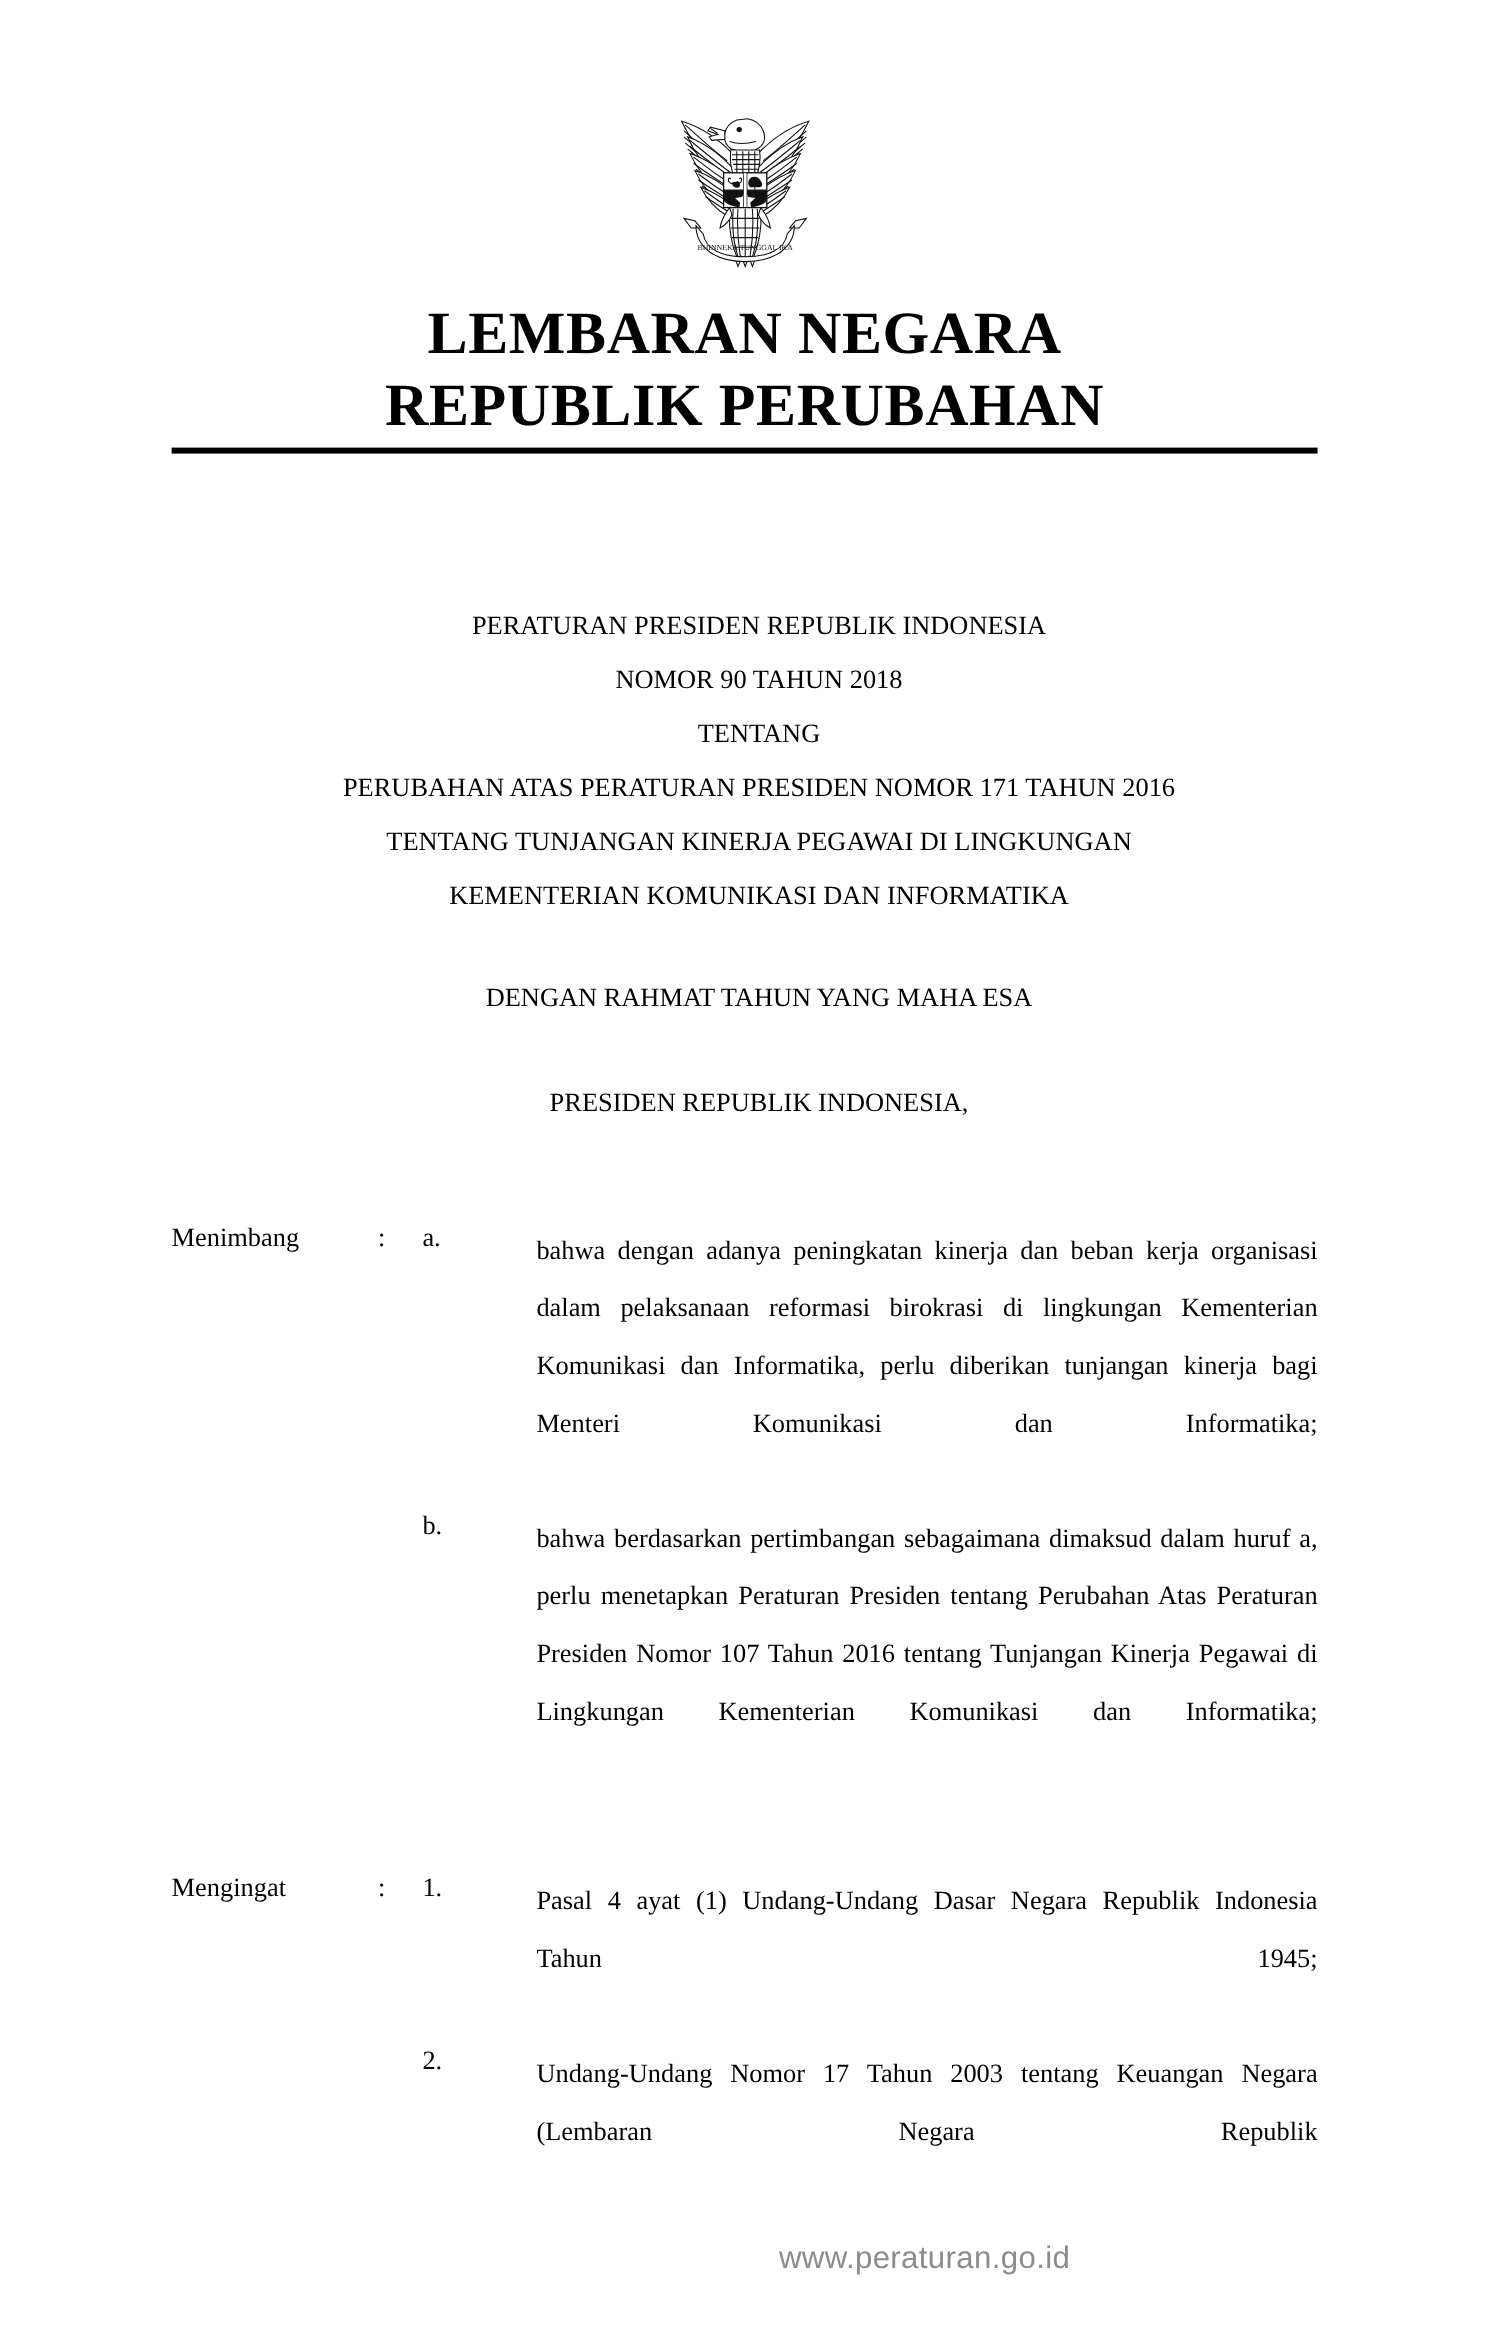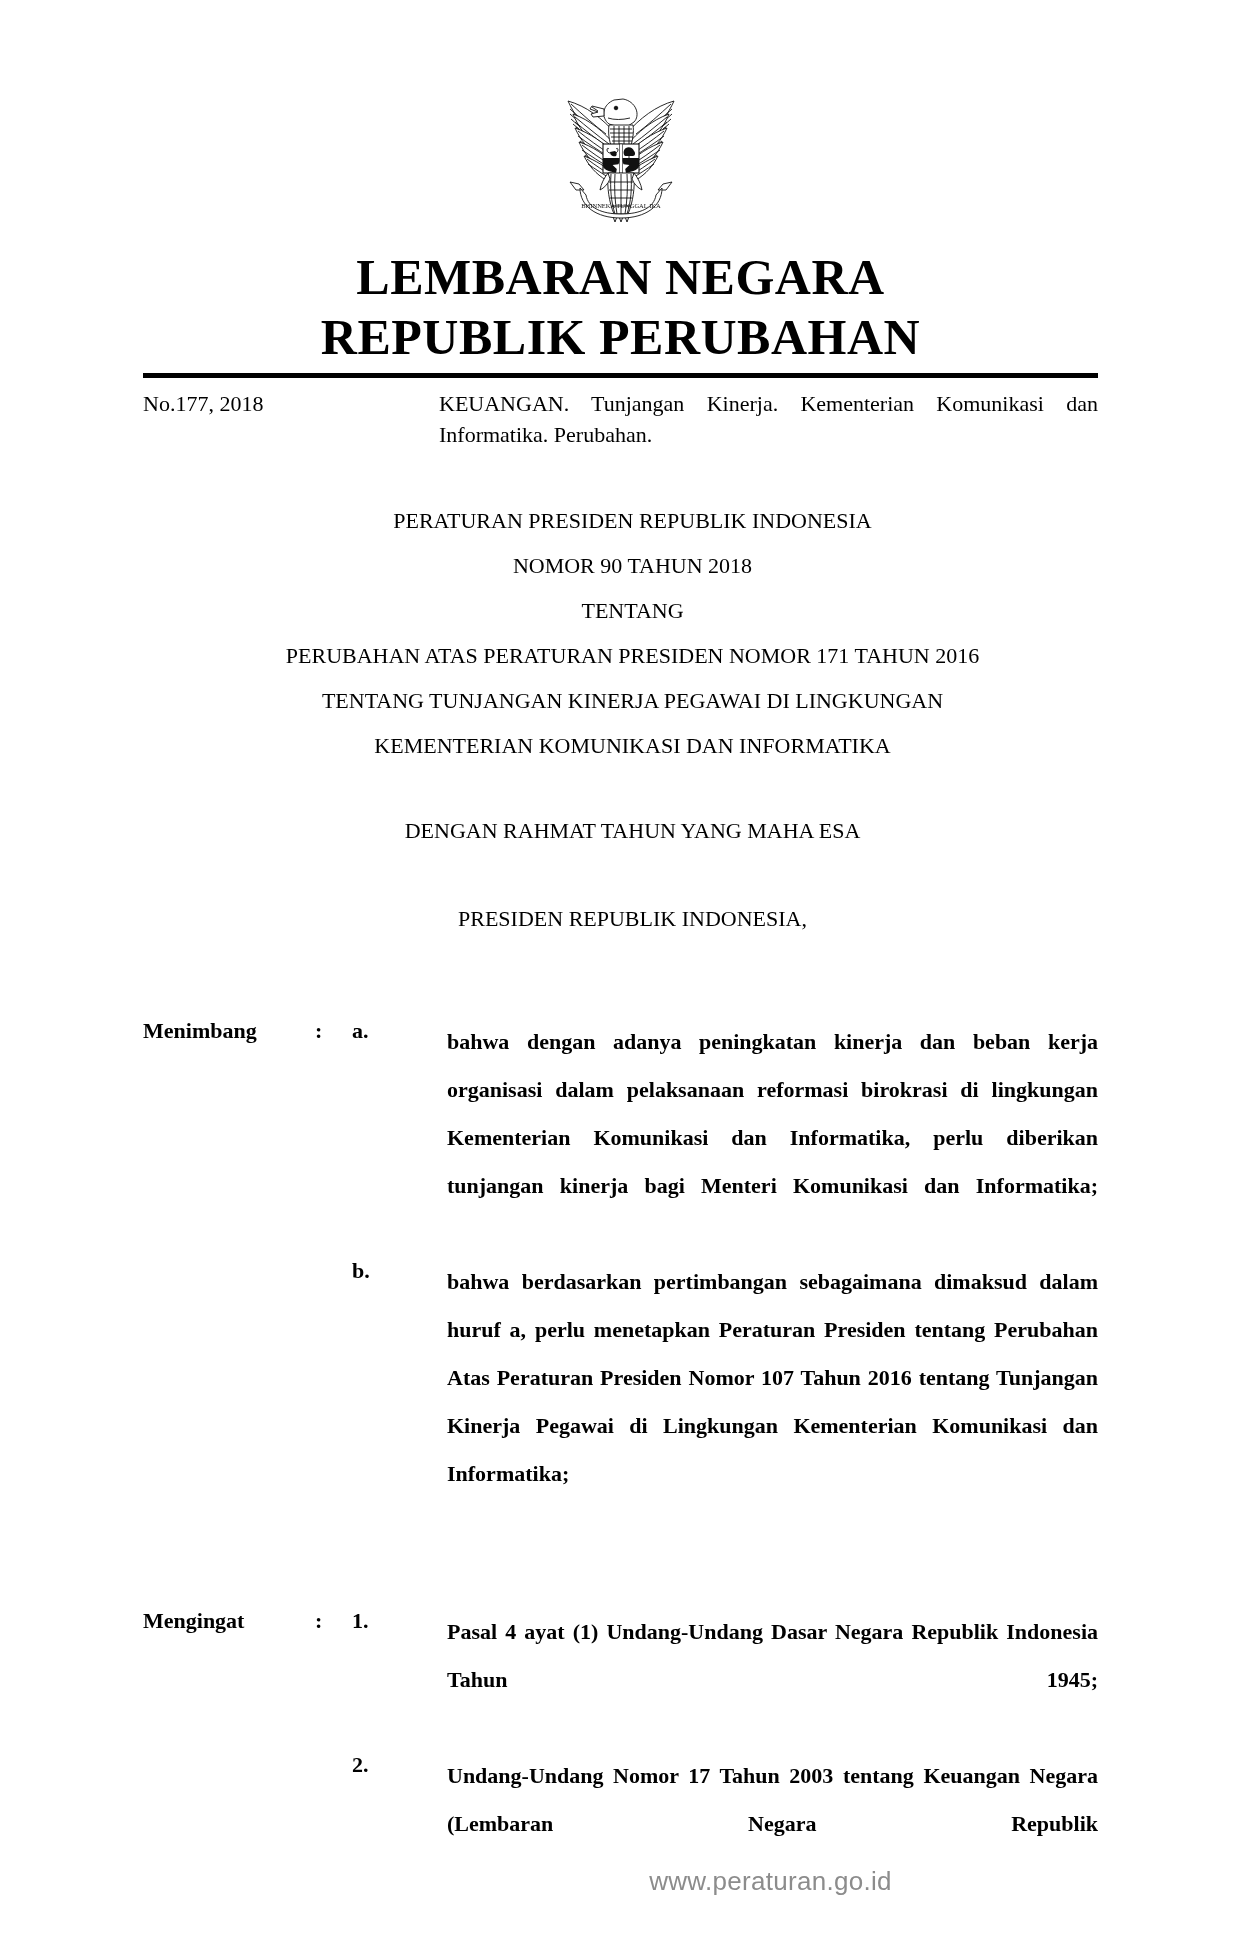--- a/index.html
+++ b/index.html
@@ -96,21 +96,20 @@
   .body {
     position: absolute;
     left: 143px;
     top: 1018px;
     width: 955px;
     font-size: 22px;
   }
   .clause {
     position: relative;
     display: block;
-    font-weight: bold;
   }
   .clause-label {
     position: absolute;
     left: 0;
     top: 0;
     width: 170px;
     white-space: nowrap;
   }
   .clause-colon {
     position: absolute;
@@ -274,26 +273,20 @@
         <path d="M34 110 C34 128 50 140 75 140 C100 140 116 128 116 110 L110 117 C108 130 94 136 75 136 C56 136 42 130 40 117 Z" fill="#fff"></path>
         <text x="75" y="130" font-family="'Liberation Serif', serif" font-size="6.5" text-anchor="middle" fill="#111" stroke="none">BHINNEKA TUNGGAL IKA</text>
       </g>
     </svg>
   </div>
 
   <div class="masthead l1">LEMBARAN NEGARA</div>
   <div class="masthead l2">REPUBLIK PERUBAHAN</div>
   <div class="rule"></div>
 
-  <div class="catalog">
-    <span class="catalog-no">No.177, 2018</span>
-    <div class="catalog-subject">
-      <span>KEUANGAN. Tunjangan Kinerja. Kementerian Komunikasi dan Informatika. Perubahan.</span>
-    </div>
-  </div>
 
   <div class="titleblock">
     <span class="line">PERATURAN PRESIDEN REPUBLIK INDONESIA</span>
     <span class="line">NOMOR 90 TAHUN 2018</span>
     <span class="line">TENTANG</span>
     <span class="line">PERUBAHAN ATAS PERATURAN PRESIDEN NOMOR 171 TAHUN 2016</span>
     <span class="line">TENTANG TUNJANGAN KINERJA PEGAWAI DI LINGKUNGAN</span>
     <span class="line">KEMENTERIAN KOMUNIKASI DAN INFORMATIKA</span>
     <span class="gap-sm"></span>
     <span class="line">DENGAN RAHMAT TAHUN YANG MAHA ESA</span>

